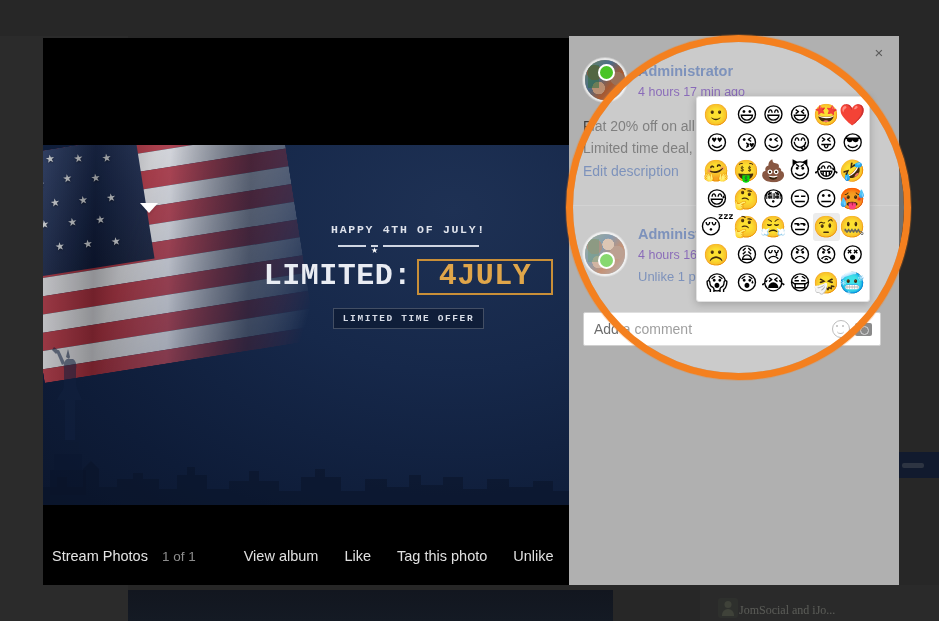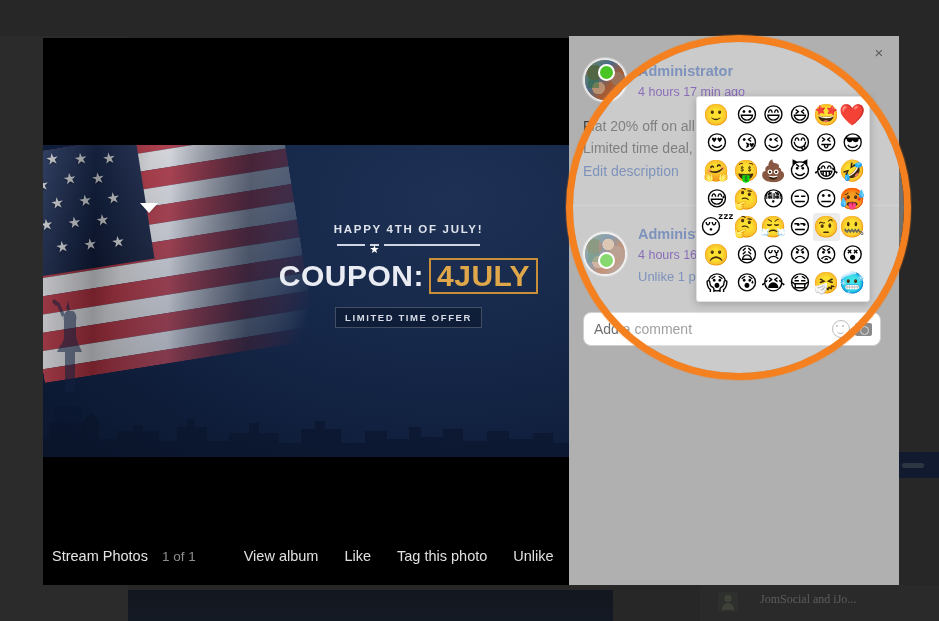--- a/index.html
+++ b/index.html
@@ -9,36 +9,37 @@
     font-family:"Liberation Sans", sans-serif;
     -webkit-font-smoothing:antialiased;
   }
   
   #page-bg{position:absolute;inset:0;background:#272727;}
   #page-bg .col-left{position:absolute;left:0;top:0;width:128px;height:621px;background:#2b2b2b;}
   #page-bg .content-strip{position:absolute;left:128px;top:590px;width:485px;height:31px;
       background:linear-gradient(180deg,#12161f 0%,#141a24 100%);}
   #page-bg .right-rail{position:absolute;left:700px;top:585px;width:239px;height:36px;background:#2a2a2a;}
 
-  .bg-user-row{position:absolute;left:718px;top:592px;width:210px;height:26px;display:flex;align-items:flex-start;gap:22px;opacity:.30;}
+  .bg-user-row{position:absolute;left:718px;top:592px;width:210px;height:26px;display:flex;align-items:flex-end;gap:1px;opacity:.30;}
   .bg-avatar{width:20px;height:20px;border-radius:3px;background:#3a3e35;position:relative;flex:0 0 auto;}
   .bg-avatar:before{content:"";position:absolute;left:50%;top:3px;transform:translateX(-50%);
       width:7px;height:7px;border-radius:50%;background:#6f7a5c;}
   .bg-avatar:after{content:"";position:absolute;left:50%;top:11px;transform:translateX(-50%);
       width:12px;height:7px;border-radius:6px 6px 0 0;background:#6f7a5c;}
   .bg-user-name{font-size:12px;color:#c9cdbe;white-space:nowrap;font-family:"Liberation Serif",serif;}
 
   .bg-darkbtn{position:absolute;left:893px;top:452px;width:46px;height:26px;background:#111a2e;}
   .bg-darkbtn:after{content:"";position:absolute;left:9px;top:11px;width:22px;height:5px;border-radius:2px;background:#2d3442;}
 
   
   #lightbox{position:absolute;left:43px;top:38px;width:526px;height:547px;background:#000;overflow:hidden;}
-  #photo{position:absolute;left:0;top:107px;width:526px;height:312px;overflow:hidden;
+  #photo{position:absolute;left:0;top:107px;width:526px;height:360px;overflow:hidden;
      background:
        radial-gradient(120% 130% at 78% 18%, #1e3154 0%, #16284a 35%, #0e1c38 70%, #0a1429 100%);
+     font-family: Liberation Mono, monospace;
   }
   
   .flag{position:absolute;left:-18px;top:-12px;width:275px;height:230px;transform:rotate(-9deg);overflow:hidden;
         -webkit-mask-image:linear-gradient(115deg,#000 40%,rgba(0,0,0,.5) 72%,rgba(0,0,0,0) 96%);
         mask-image:linear-gradient(115deg,#000 40%,rgba(0,0,0,.5) 72%,rgba(0,0,0,0) 96%);
         opacity:.95;}
   .flag .stripes{position:absolute;inset:0;}
   .flag .stripes i{position:absolute;left:0;width:100%;height:18px;display:block;}
   .flag .canton{position:absolute;left:0;top:0;width:128px;height:124px;
         background:linear-gradient(150deg,#2c3f6b 0%,#16254a 60%,#0d1733 100%);}
@@ -50,21 +51,21 @@
   .skyline{position:absolute;left:0;bottom:0;width:100%;height:58px;opacity:.55;}
   .photo-copy{position:absolute;right:28px;top:78px;width:265px;text-align:center;color:#e8eaf0;}
   .ph-happy{font-size:11.5px;letter-spacing:1.7px;font-weight:bold;color:#dfe3ec;}
   .ph-rule{display:flex;align-items:center;justify-content:center;gap:5px;margin:9px 0 12px;}
   .ph-rule span{display:block;height:2px;background:#cfd5e2;}
   .ph-rule .l{width:28px;} .ph-rule .r{width:96px;}
   .ph-rule .s{color:#fff;font-size:11px;line-height:1;}
   .ph-off{font-size:30px;font-weight:bold;letter-spacing:.5px;color:#e9ecf3;line-height:1.05;}
   .ph-coupon{font-size:30px;font-weight:bold;letter-spacing:.5px;color:#e9ecf3;line-height:1.12;
        display:flex;align-items:center;justify-content:center;gap:5px;margin-top:2px;}
-  .ph-code{color:#e0a64a;border:2px solid #c98f38;padding:0 6px;line-height:1.05;}
+  .ph-code{color:#e0a64a;border:2px solid #c98f38;padding:0 20px;line-height:1.05;}
   .ph-limited{display:inline-block;margin-top:13px;font-size:9.5px;font-weight:bold;letter-spacing:1.6px;
        color:#d7dce7;border:1px solid rgba(255,255,255,.22);background:rgba(10,20,42,.55);padding:4px 9px;}
 
   
   #lb-bar{position:absolute;left:0;bottom:0;width:526px;height:58px;color:#d8d8d8;}
   #lb-bar .inner{display:flex;align-items:center;height:100%;padding-left:9px;}
   .lb-stream{font-size:14.5px;color:#e4e4e4;}
   .lb-count{font-size:13.5px;color:#8d8d8d;margin-left:14px;}
   .lb-actions{display:flex;align-items:center;gap:26px;margin-left:48px;font-size:14.5px;color:#e0e0e0;}
   .lb-actions span{cursor:pointer;}
@@ -90,21 +91,21 @@
   .post-meta{margin-left:11px;padding-top:2px;min-width:0;}
   .u-name{color:#3a5a99;font-size:14.5px;font-weight:bold;line-height:1.15;cursor:pointer;}
   .u-time{color:#4c1d95;font-size:12.5px;margin-top:5px;white-space:nowrap;}
   .post-body{padding:14px 14px 0 14px;color:#3d3d3d;font-size:14px;line-height:1.55;}
   .post-body .line{white-space:nowrap;overflow:hidden;}
   .edit-link{color:#3a5a99;font-size:14px;margin-top:2px;display:inline-block;cursor:pointer;}
   .divider{height:1px;background:#bdbdbd;margin:22px 0 0 0;}
   .cmt-actions{color:#3a5a99;font-size:13px;margin-top:7px;white-space:nowrap;cursor:pointer;}
   
   #composer{position:absolute;left:14px;top:276px;width:298px;}
-  .cmt-box{position:relative;background:#fff;border:1px solid #cfcfcf;height:32px;border-radius:8px;
+  .cmt-box{position:relative;background:#fff;border:1px solid #cfcfcf;height:32px;border-radius:2px;
       display:flex;align-items:center;}
   .cmt-box .ph-txt{font-size:14px;color:#6d6d6d;padding-left:10px;}
   .cmt-icons{position:absolute;right:8px;top:50%;transform:translateY(-50%);display:flex;align-items:center;gap:5px;}
   .ic-smiley{width:16px;height:16px;border:1.6px solid #9a9a9a;border-radius:50%;position:relative;cursor:pointer;}
   .ic-smiley:before{content:"";position:absolute;left:3px;top:4px;width:2px;height:2px;border-radius:50%;background:#9a9a9a;
       box-shadow:6px 0 0 #9a9a9a;}
   .ic-smiley:after{content:"";position:absolute;left:3.5px;top:7.5px;width:7px;height:4px;
       border-bottom:1.6px solid #9a9a9a;border-radius:0 0 7px 7px;}
   .ic-cam{width:17px;height:13px;background:#8a8a8a;border-radius:2px;position:relative;cursor:pointer;}
   .ic-cam:before{content:"";position:absolute;left:4px;top:-3px;width:7px;height:3px;background:#8a8a8a;border-radius:2px 2px 0 0;}
@@ -208,21 +209,21 @@
     </svg>
 
     <div class="photo-copy">
       <div class="ph-happy">HAPPY 4TH OF JULY!</div>
       <div class="ph-rule">
         <span class="l"></span>
         <span class="s">★</span>
         <span class="r"></span>
       </div>
       <div class="ph-coupon">
-        <span>COUPON:</span>
+        <span>LIMITED:</span>
         <span class="ph-code">4JULY</span>
       </div>
       <div><span class="ph-limited">LIMITED TIME OFFER</span></div>
     </div>
   </div>
 
   <div id="lb-bar">
     <div class="inner">
       <span class="lb-stream">Stream Photos</span>
       <span class="lb-count">1 of 1</span>

